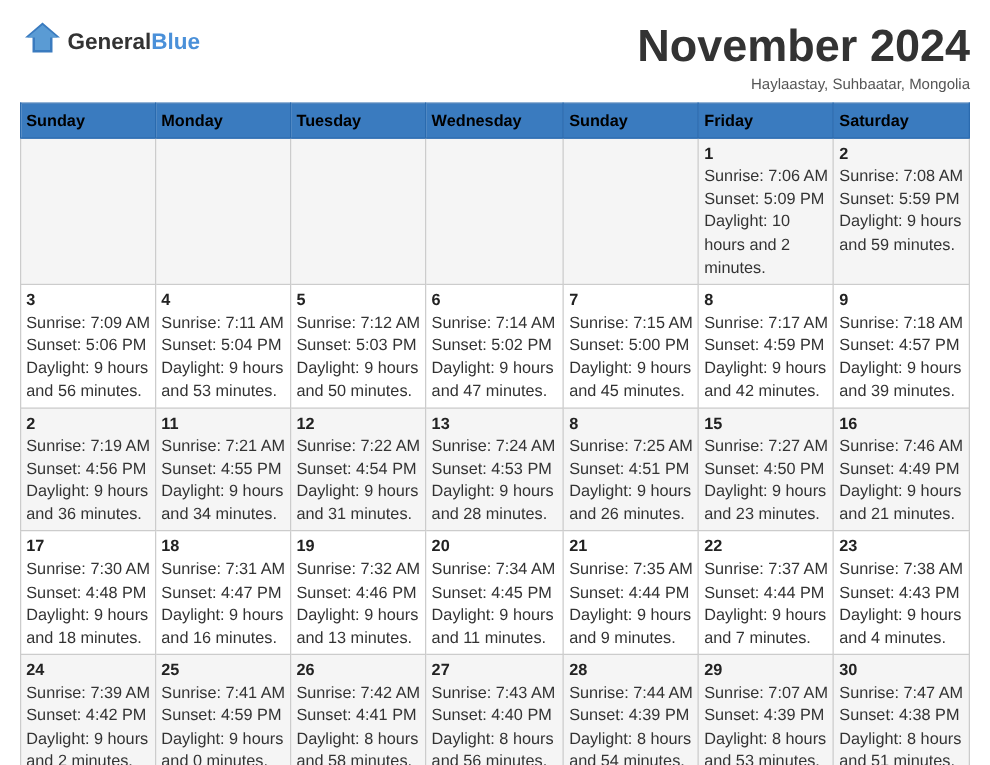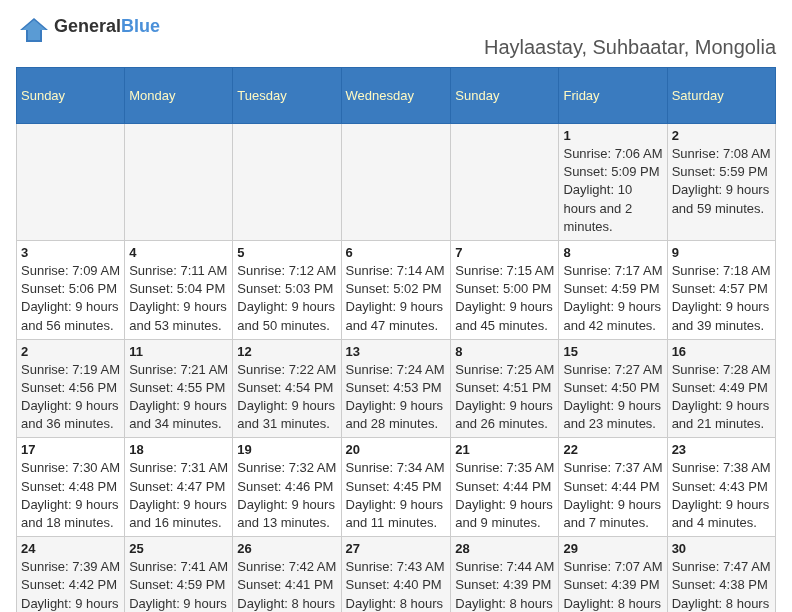--- a/index.html
+++ b/index.html
@@ -11,53 +11,53 @@
       padding: 16px;
     }
     .header-area {
       display: flex;
       justify-content: space-between;
       align-items: flex-start;
       margin-bottom: 8px;
     }
     .logo {
       display: flex;
-      align-items: flex-start;
+      align-items: flex-end;
     }
     .logo-icon {
       width: 32px;
       height: 28px;
       margin-left: 2px;
       margin-right: 4px;
     }
     .title-area {
       text-align: right;
     }
     .month-title {
       font-size: 36px;
       font-weight: bold;
       color: #333;
     }
     .location-title {
-      font-size: 20px;
+      font-size: 12px;
       color: #555;
-      margin-top: 20px;
+      margin-top: 2px;
     }
     table {
       width: 100%;
       border-collapse: collapse;
       font-size: 11px;
     }
     thead tr th {
       background-color: #3a7bbf;
-      color: #fef9c3;
-      padding: 20px 4px;
+      color: #000000;
+      padding: 6px 4px;
       text-align: left;
       font-size: 13px;
-      font-weight: normal;
+      font-weight: bold;
       border: 1px solid #2a6aae;
     }
     tbody tr td {
       border: 1px solid #ccc;
       vertical-align: top;
       padding: 4px;
       height: 80px;
       width: 113px;
     }
     tbody tr:nth-child(odd) td {
@@ -91,20 +91,21 @@
       <polygon points="16,2 30,14 24,14 24,26 8,26 8,14 2,14" fill="#3a7bbf"></polygon>
       <polygon points="16,4 28,14 22,14 22,24 10,24 10,14 4,14" fill="#5a9bd4"></polygon>
     </svg>
     <div>
       <div>
         <span style="color:#333;font-size:18px;font-weight:bold;">General</span><span style="color:#4a90d9;font-size:18px;font-weight:bold;">Blue</span>
       </div>
     </div>
   </div>
   <div class="title-area">
+    <div class="month-title">November 2024</div>
     <div class="location-title">Haylaastay, Suhbaatar, Mongolia</div>
   </div>
 </div>
 
 <table>
   <thead>
     <tr>
       <th>Sunday</th>
       <th>Monday</th>
       <th>Tuesday</th>
@@ -210,21 +211,21 @@
 Daylight: 9 hours and 26 minutes.</div>
         </td>
         <td>
           <span class="day-num">15</span>
           <div class="day-detail">Sunrise: 7:27 AM
 Sunset: 4:50 PM
 Daylight: 9 hours and 23 minutes.</div>
         </td>
         <td>
           <span class="day-num">16</span>
-          <div class="day-detail">Sunrise: 7:28 AM
+          <div class="day-detail">Sunrise: 7:46 AM
 Sunset: 4:49 PM
 Daylight: 9 hours and 21 minutes.</div>
         </td>
       </tr>
       <tr>
         <td>
           <span class="day-num">17</span>
           <div class="day-detail">Sunrise: 7:30 AM
 Sunset: 4:48 PM
 Daylight: 9 hours and 18 minutes.</div>

